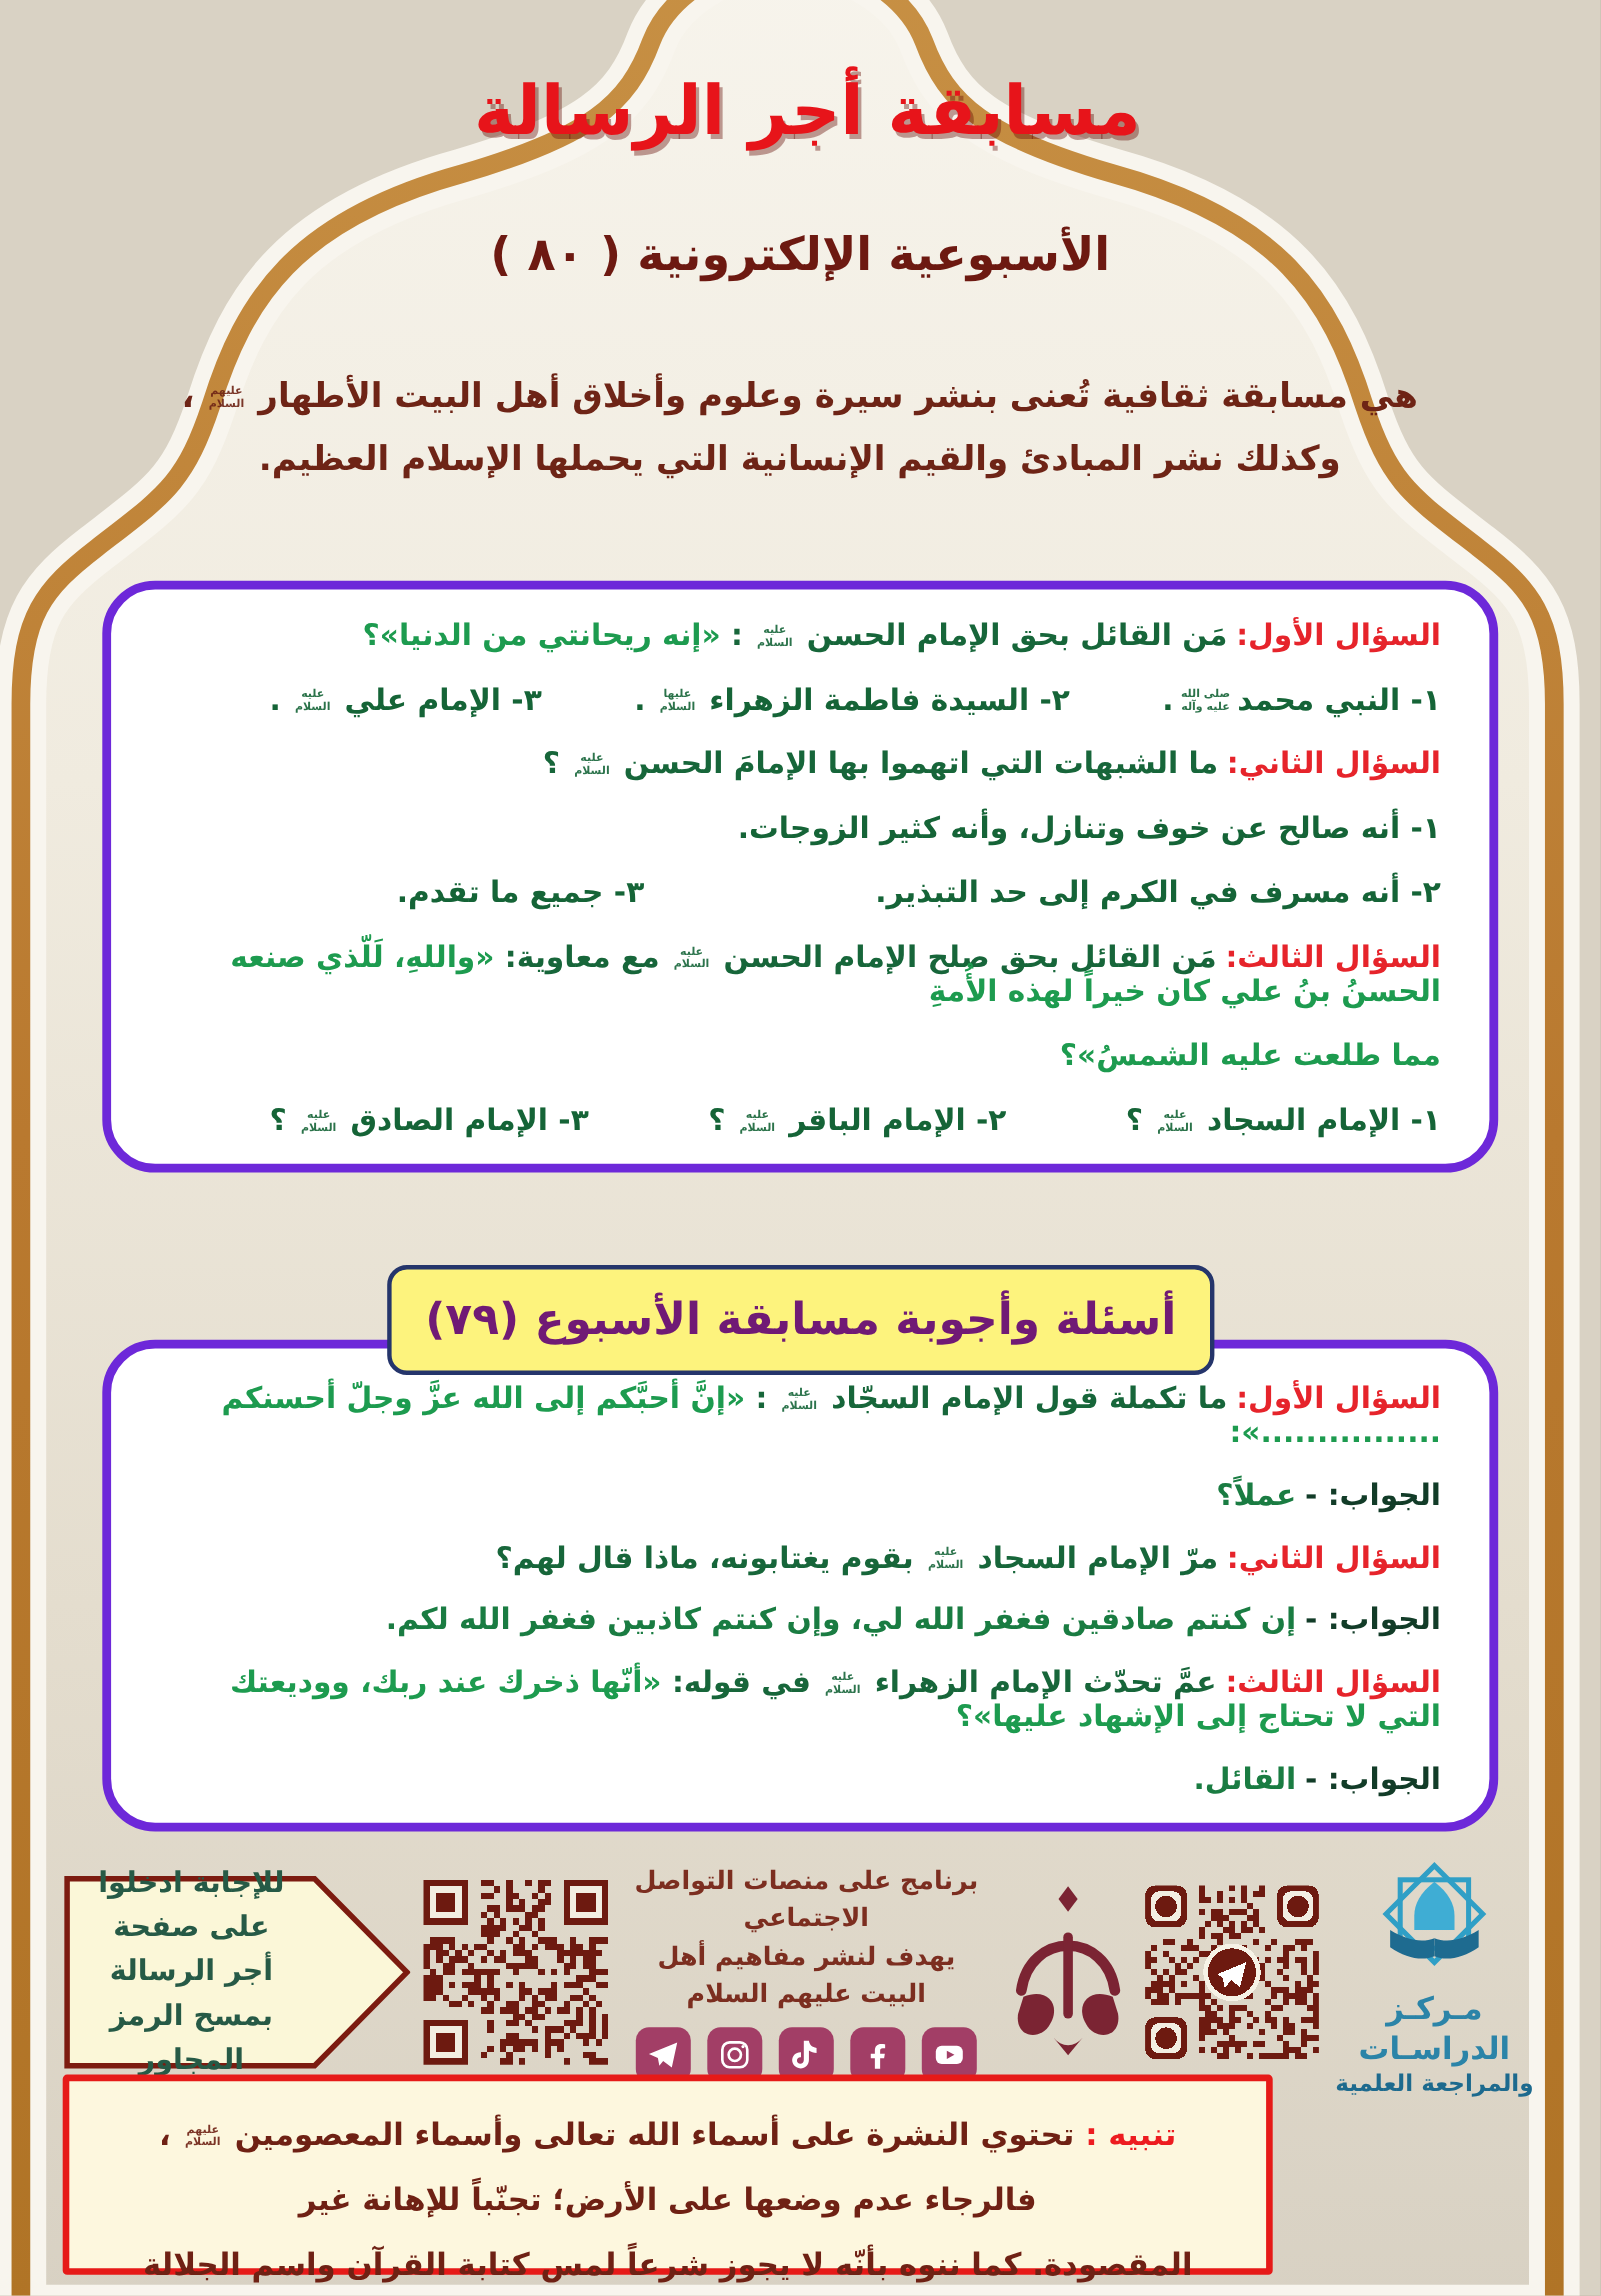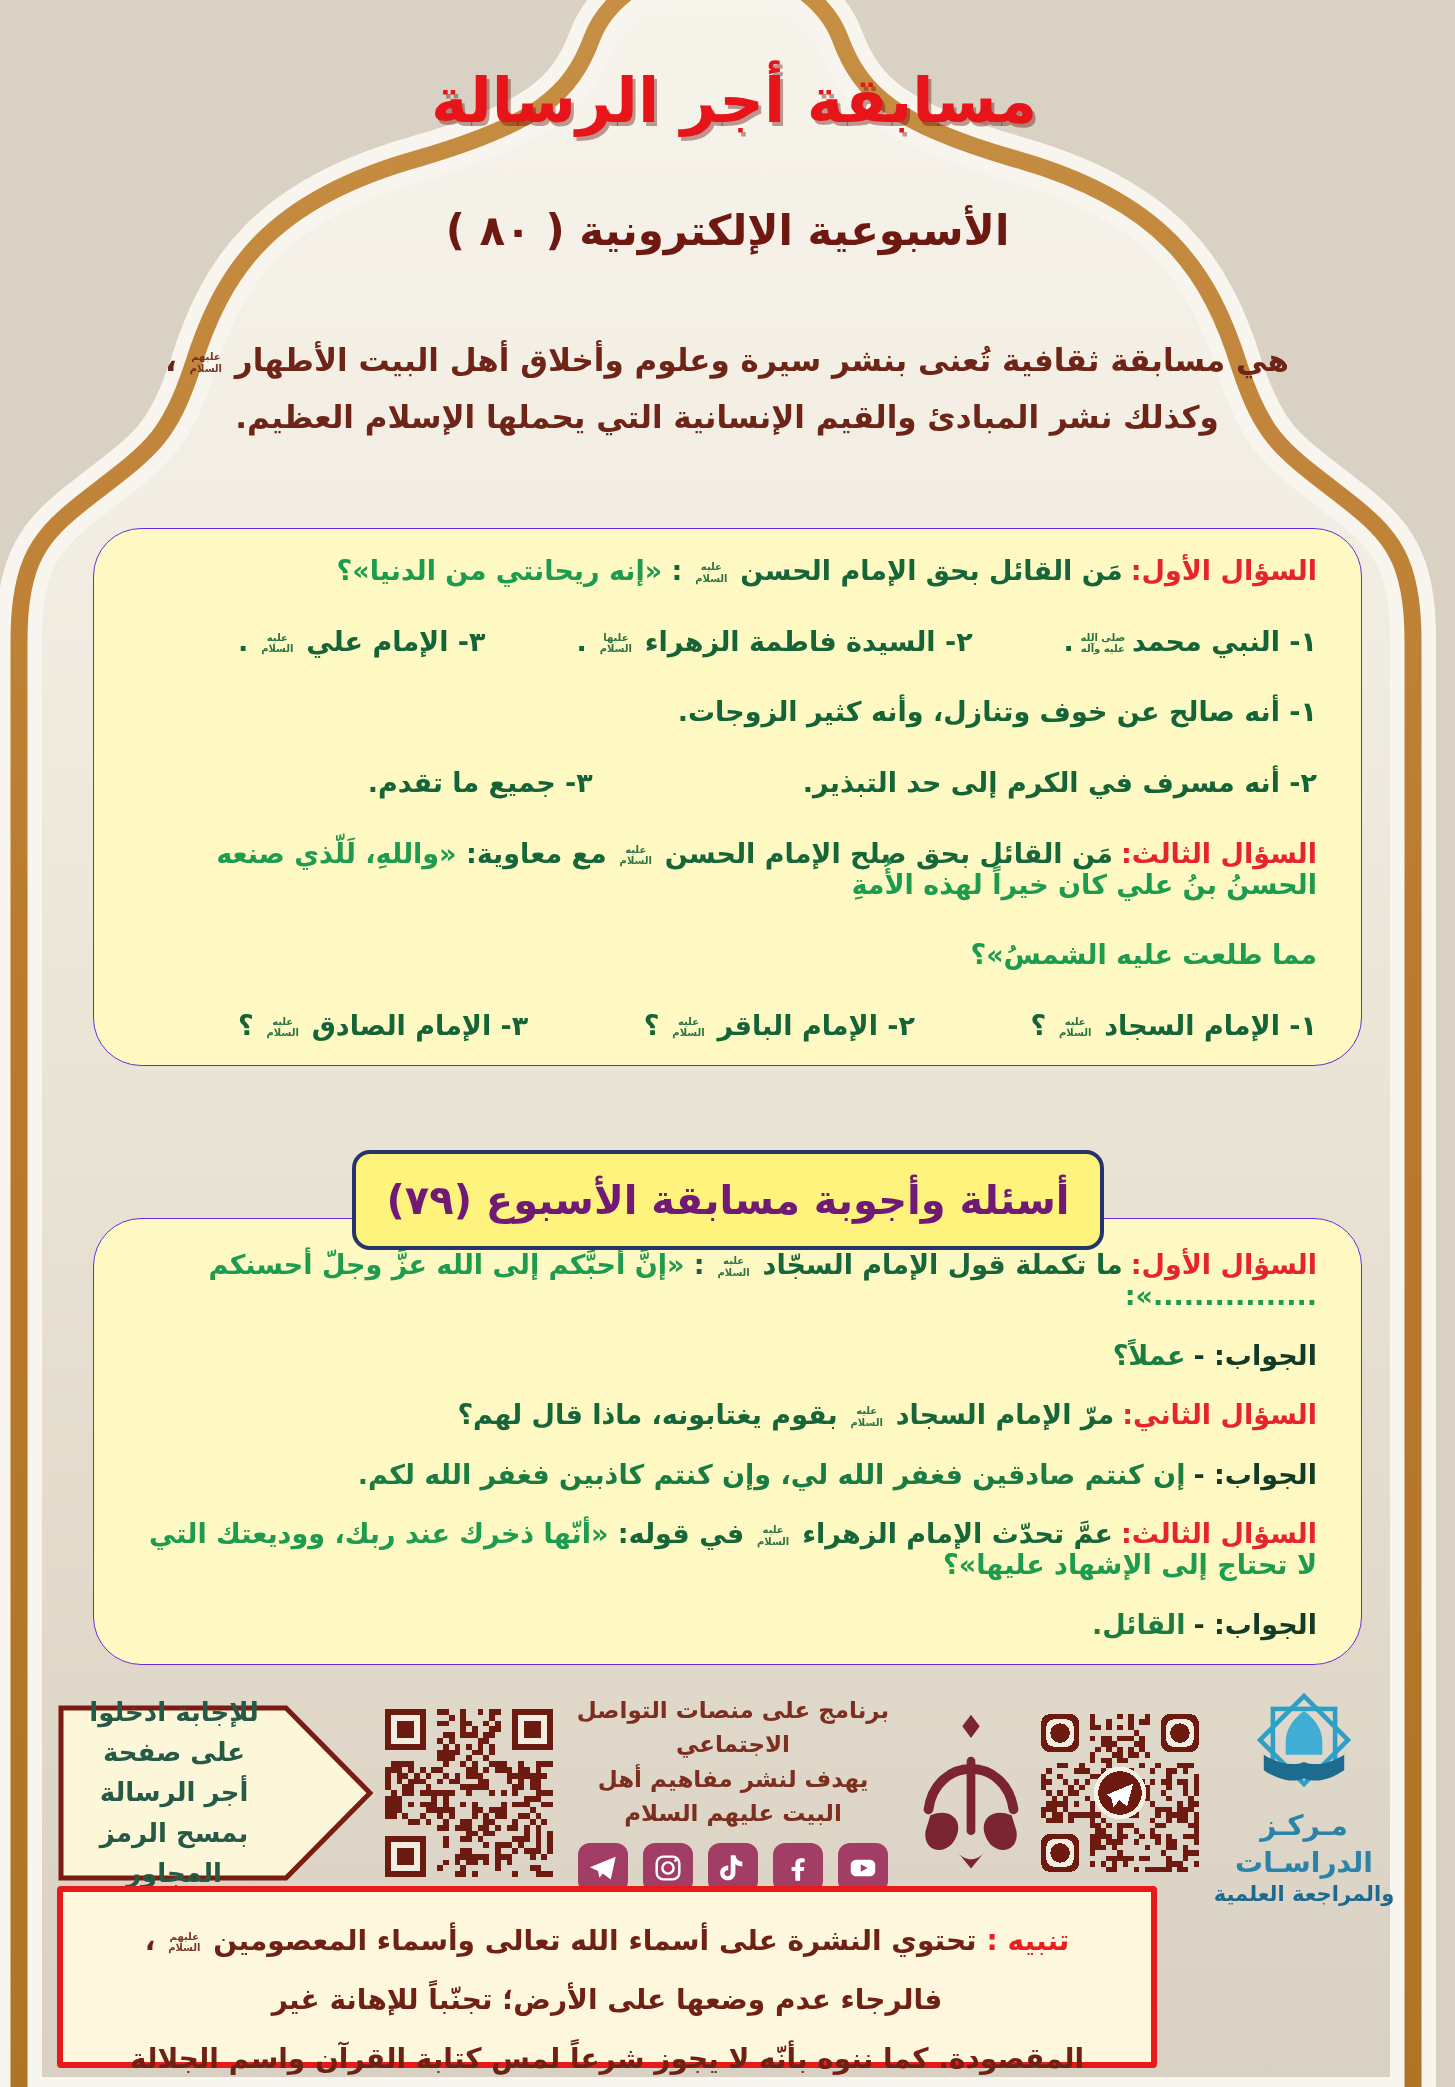--- a/index.html
+++ b/index.html
@@ -10,21 +10,21 @@
 
   
   .title{top:64px;left:13px;right:0;text-align:center;font-size:62px;font-weight:bold;color:#e7141a;text-shadow:3px 4px 0 rgba(99,12,6,.4);}
   .subtitle{top:206px;left:0;right:0;text-align:center;font-size:42px;font-weight:bold;color:#6d1911;}
   .intro{top:332px;left:152px;width:1150px;text-align:center;font-size:31px;font-weight:bold;color:#6e2416;line-height:1.85;}
 
   
   .seal{display:inline-block;width:48px;font-size:10px;line-height:1.15;text-align:center;vertical-align:middle;margin:0 5px;font-weight:bold;opacity:.9;}
 
   
-  .qbox{left:93px;width:1269px;box-sizing:border-box;background:#fef9c3;border:1px solid #6d28d9;border-radius:48px;padding:26px 44px 24px;display:flex;flex-direction:column;justify-content:space-between;}
+  .qbox{left:93px;width:1269px;box-sizing:border-box;background:#ffffff;border:8px solid #6d28d9;border-radius:48px;padding:26px 44px 24px;display:flex;flex-direction:column;justify-content:space-between;}
   .qbox1{top:528px;height:538px;}
   .qbox2{top:1218px;height:447px;padding-top:30px;z-index:1;}
   .q-line{font-size:27px;font-weight:bold;color:#17663a;text-align:right;}
   .q-label{color:#e6242b;margin-left:8px;}
   .q-quote{color:#1d9b4f;}
   .opt{font-size:27px;font-weight:bold;color:#156437;}
   .opts-3{display:flex;justify-content:space-between;padding-left:100px;}
   .opts-2{display:flex;gap:210px;}
   .ans-line{font-size:27px;font-weight:bold;color:#1a7c42;text-align:right;}
   .ans-label{color:#123c28;margin-left:8px;}
@@ -85,20 +85,23 @@
   </div>
 
   <div class="layer qbox qbox1">
     <div class="q-line">
       <span class="q-label">السؤال الأول:</span><span>مَن القائل بحق الإمام الحسن</span><span class="seal">عليه السلام</span><span>:</span> <span class="q-quote">«إنه ريحانتي من الدنيا»؟</span>
     </div>
     <div class="opts-3">
       <span class="opt"><span>١- النبي محمد</span><span class="seal">صلى الله عليه وآله</span><span>.</span></span>
       <span class="opt"><span>٢- السيدة فاطمة الزهراء</span><span class="seal">عليها السلام</span><span>.</span></span>
       <span class="opt"><span>٣- الإمام علي</span><span class="seal">عليه السلام</span><span>.</span></span>
+    </div>
+    <div class="q-line">
+      <span class="q-label">السؤال الثاني:</span><span>ما الشبهات التي اتهموا بها الإمامَ الحسن</span><span class="seal">عليه السلام</span><span>؟</span>
     </div>
     <div><span class="opt">١- أنه صالح عن خوف وتنازل، وأنه كثير الزوجات.</span></div>
     <div class="opts-2">
       <span class="opt">٢- أنه مسرف في الكرم إلى حد التبذير.</span>
       <span class="opt">٣- جميع ما تقدم.</span>
     </div>
     <div class="q-line">
       <span class="q-label">السؤال الثالث:</span><span>مَن القائل بحق صلح الإمام الحسن</span><span class="seal">عليه السلام</span><span>مع معاوية:</span> <span class="q-quote">«واللهِ، لَلّذي صنعه الحسنُ بنُ علي كان خيراً لهذه الأُمةِ</span>
     </div>
     <div class="q-line"><span class="q-quote">مما طلعت عليه الشمسُ»؟</span></div>

